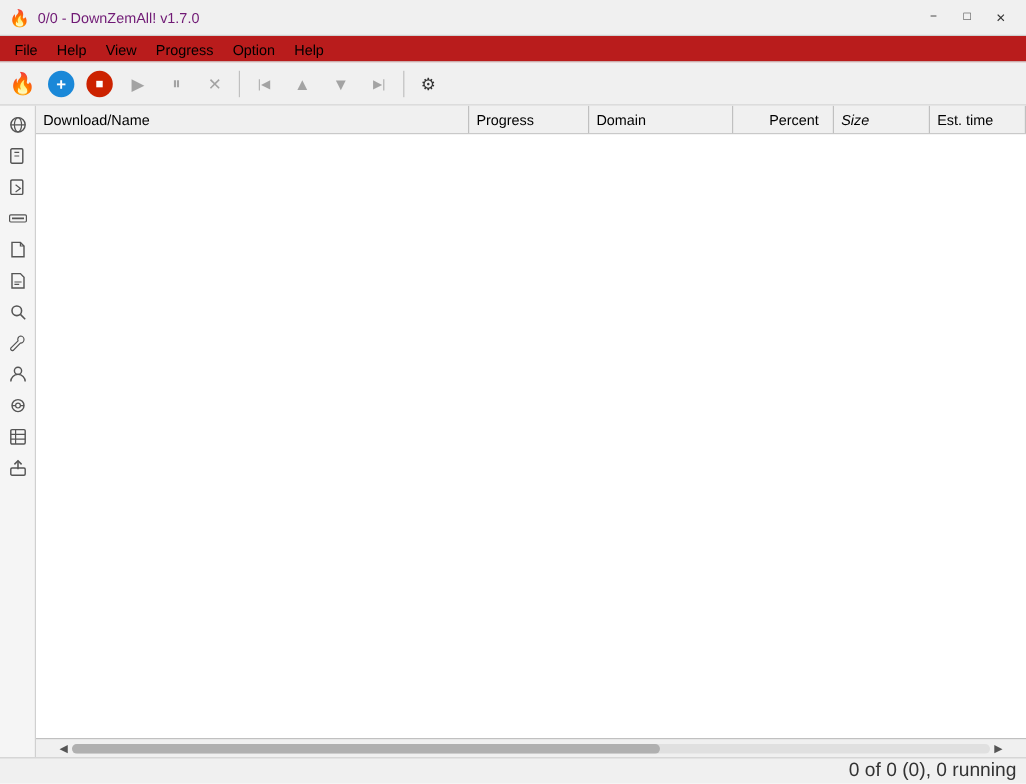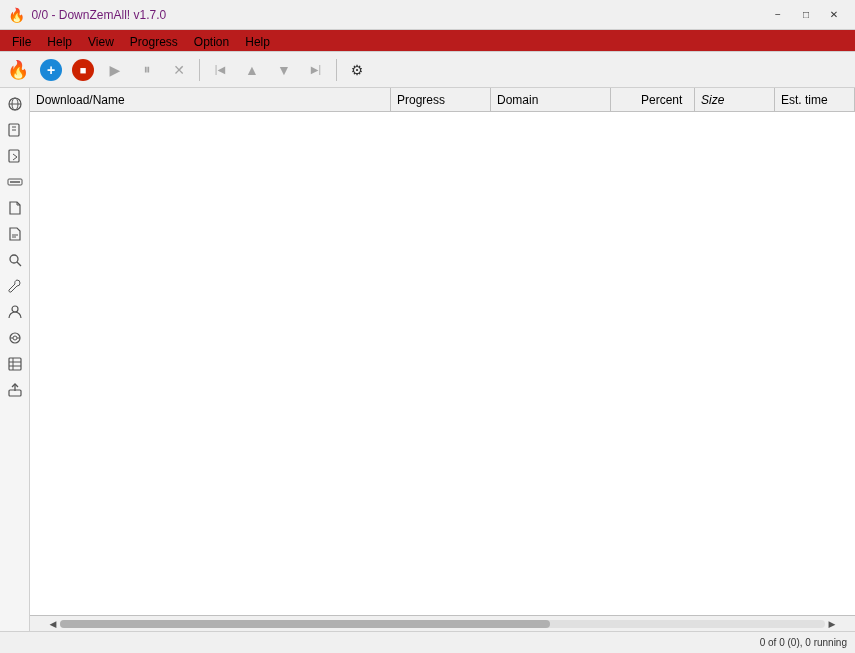--- a/index.html
+++ b/index.html
@@ -204,21 +204,21 @@
 
     
     #statusbar {
       height: 22px;
       background: #f0f0f0;
       border-top: 1px solid #d0d0d0;
       display: flex;
       align-items: center;
       justify-content: flex-end;
       padding: 0 8px;
-      font-size: 10px;
+      font-size: 16px;
       color: #333;
     }
 
     
     .tb-add-bg {
       background: #1a88d8;
       border-radius: 50%;
       width: 22px;
       height: 22px;
       display: flex;

